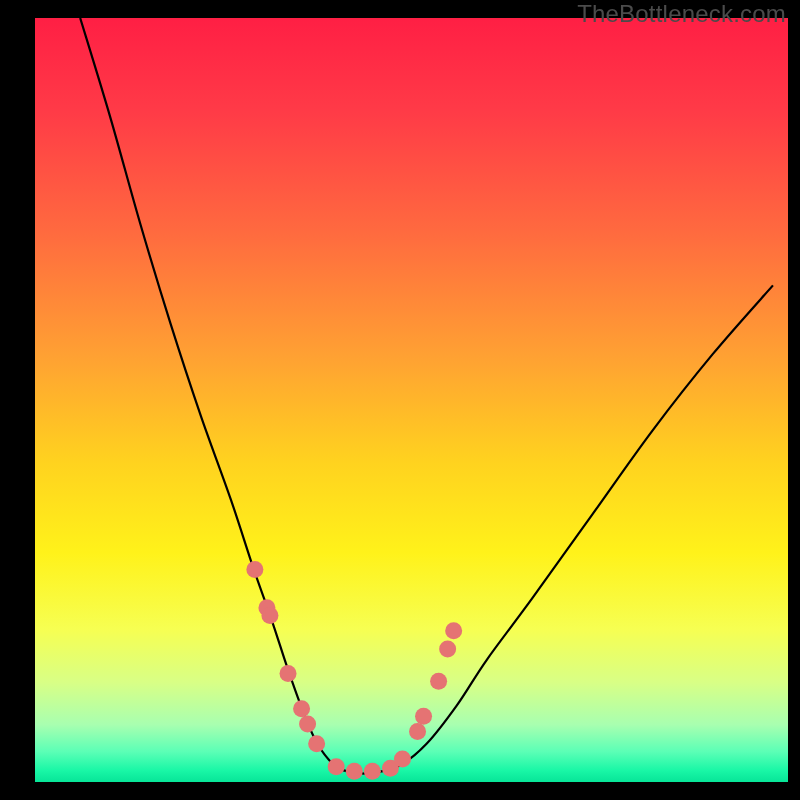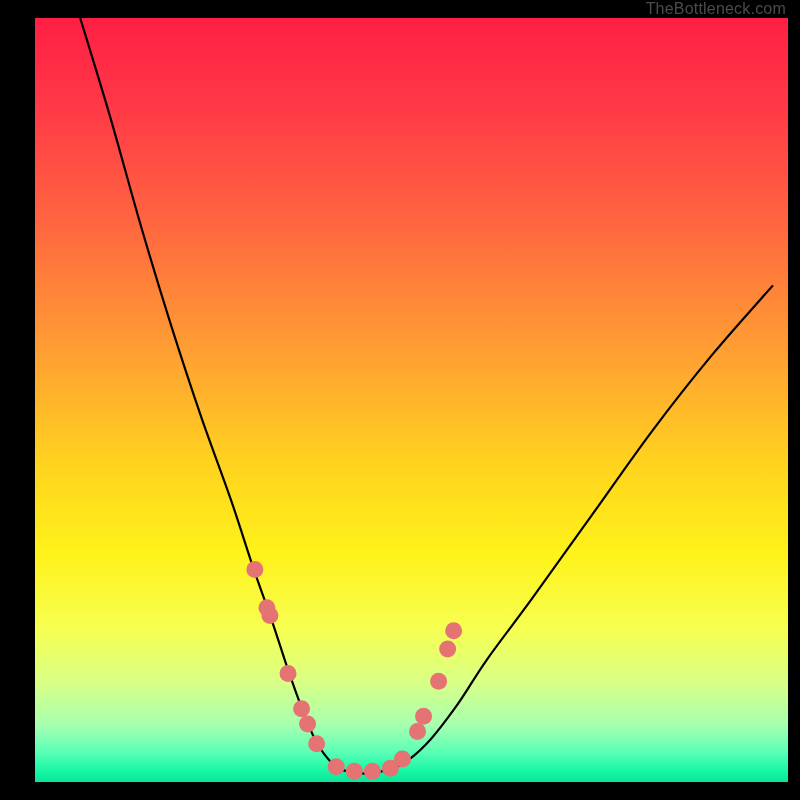--- a/index.html
+++ b/index.html
@@ -25,21 +25,21 @@
   .gradient-fill {
     position: absolute;
     left: 0;
     top: 0;
     right: 0;
     bottom: 0;
   }
   .watermark {
     position: absolute;
     color: #4b4b4b;
-    font-size: 16px;
+    font-size: 24px;
     font-weight: 400;
     letter-spacing: 0.2px;
     white-space: nowrap;
   }
   svg.curve {
     position: absolute;
     left: 0;
     top: 0;
   }
 </style>

